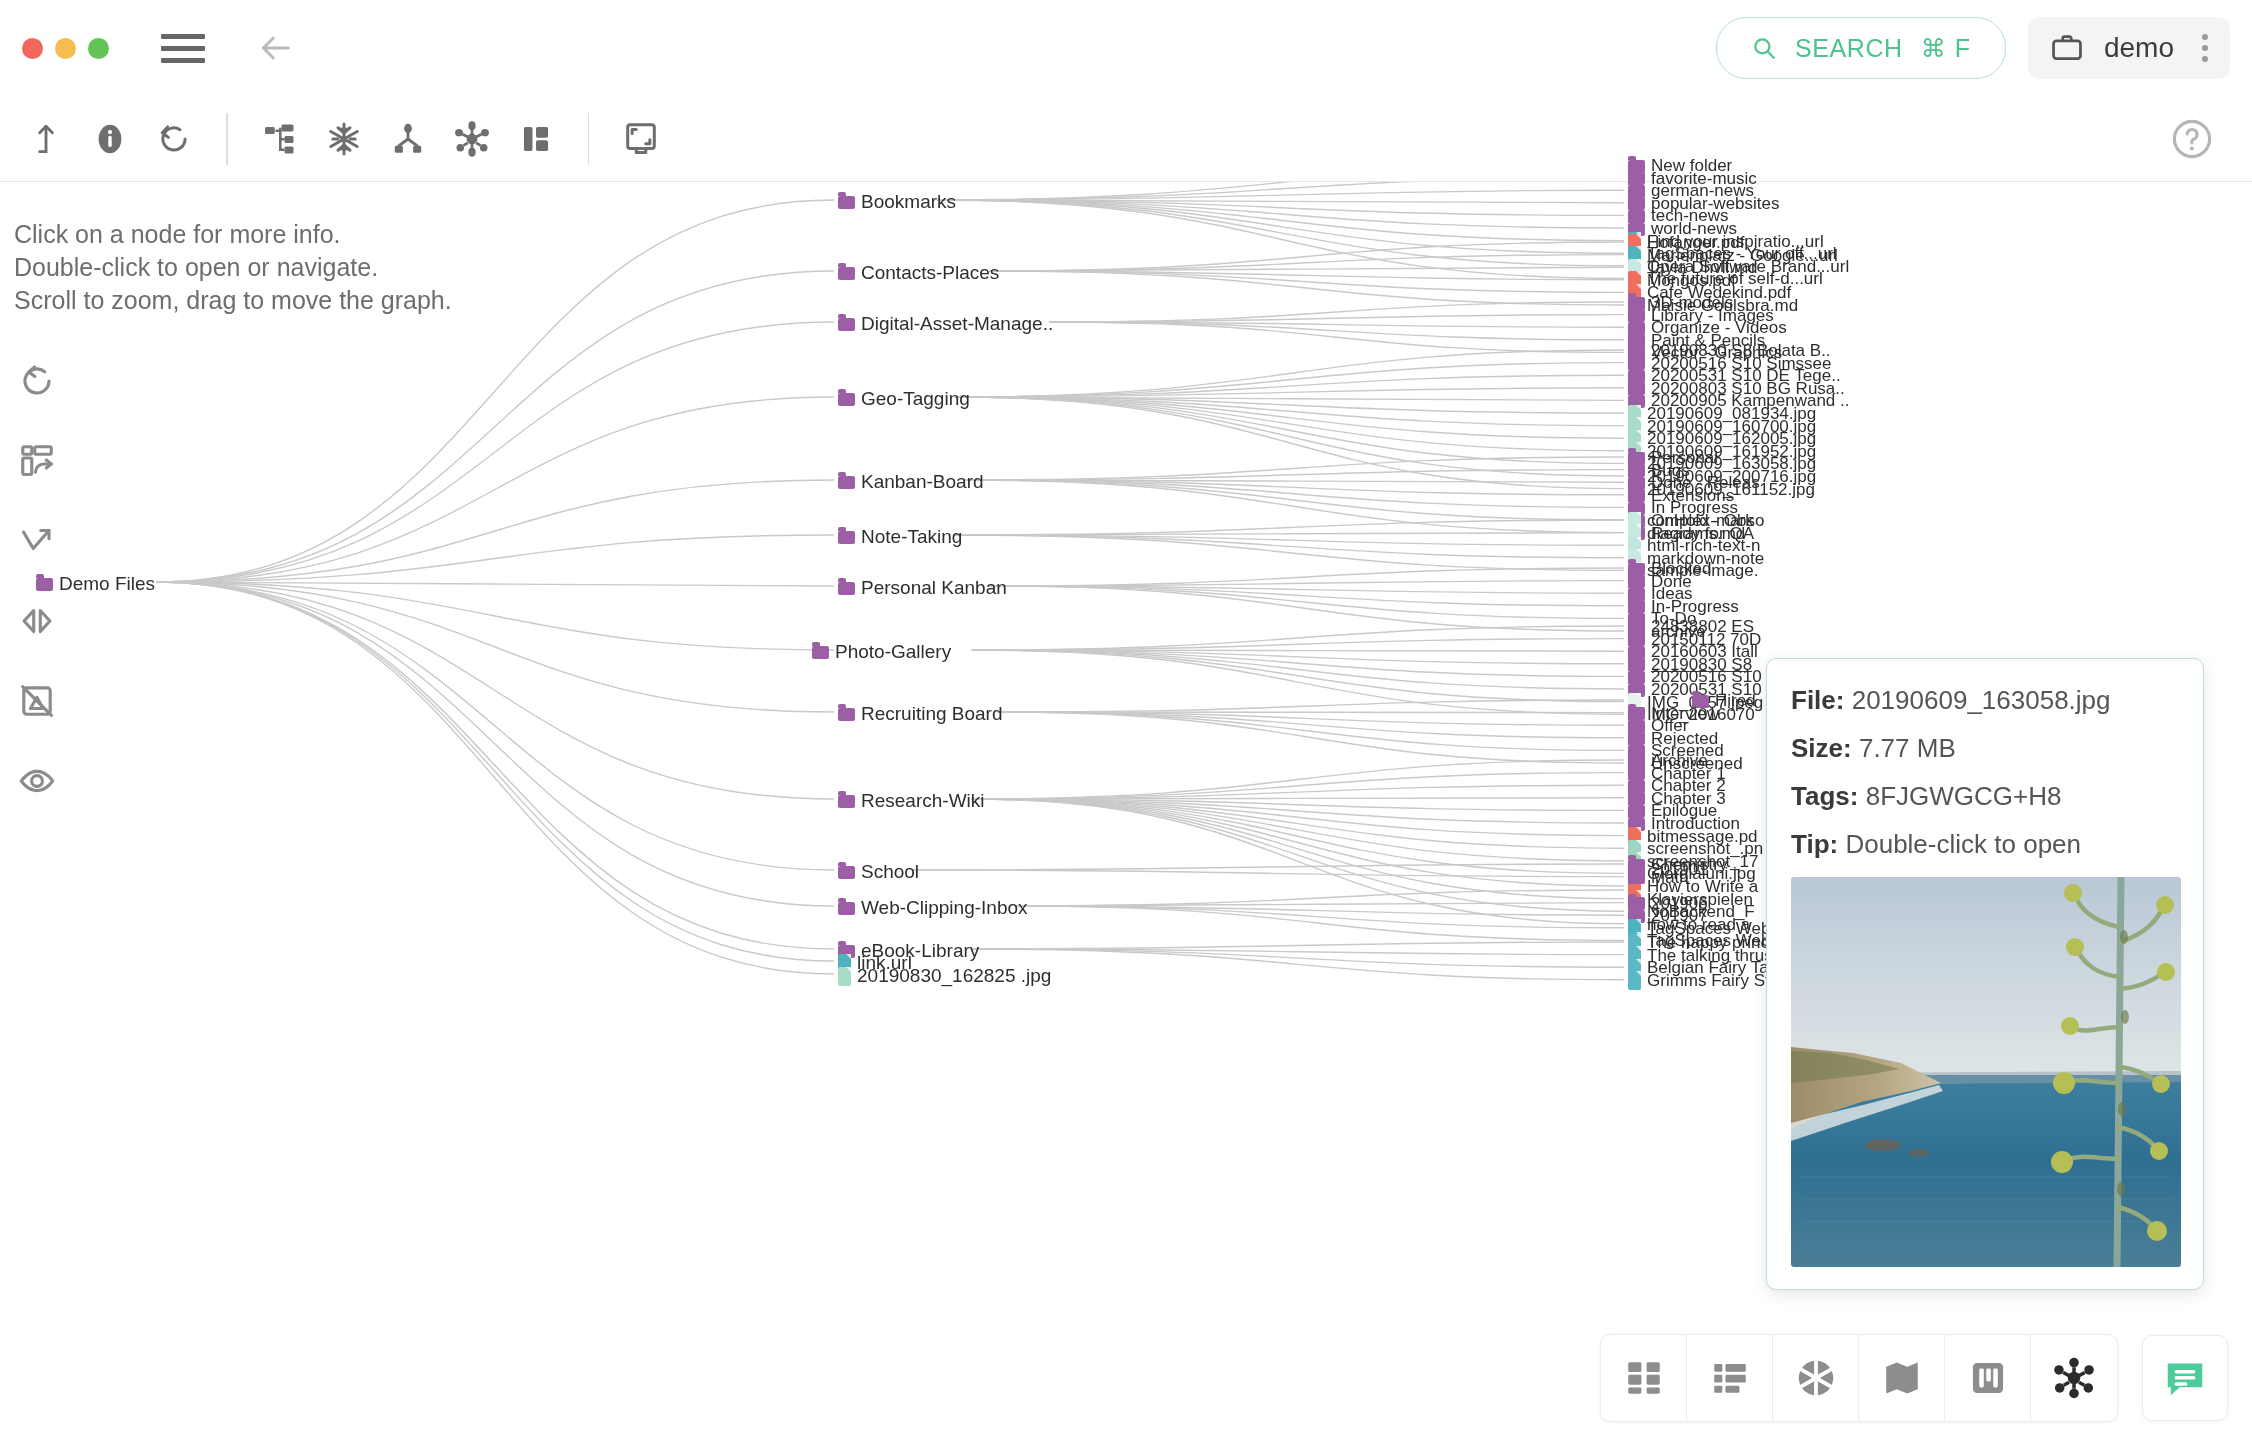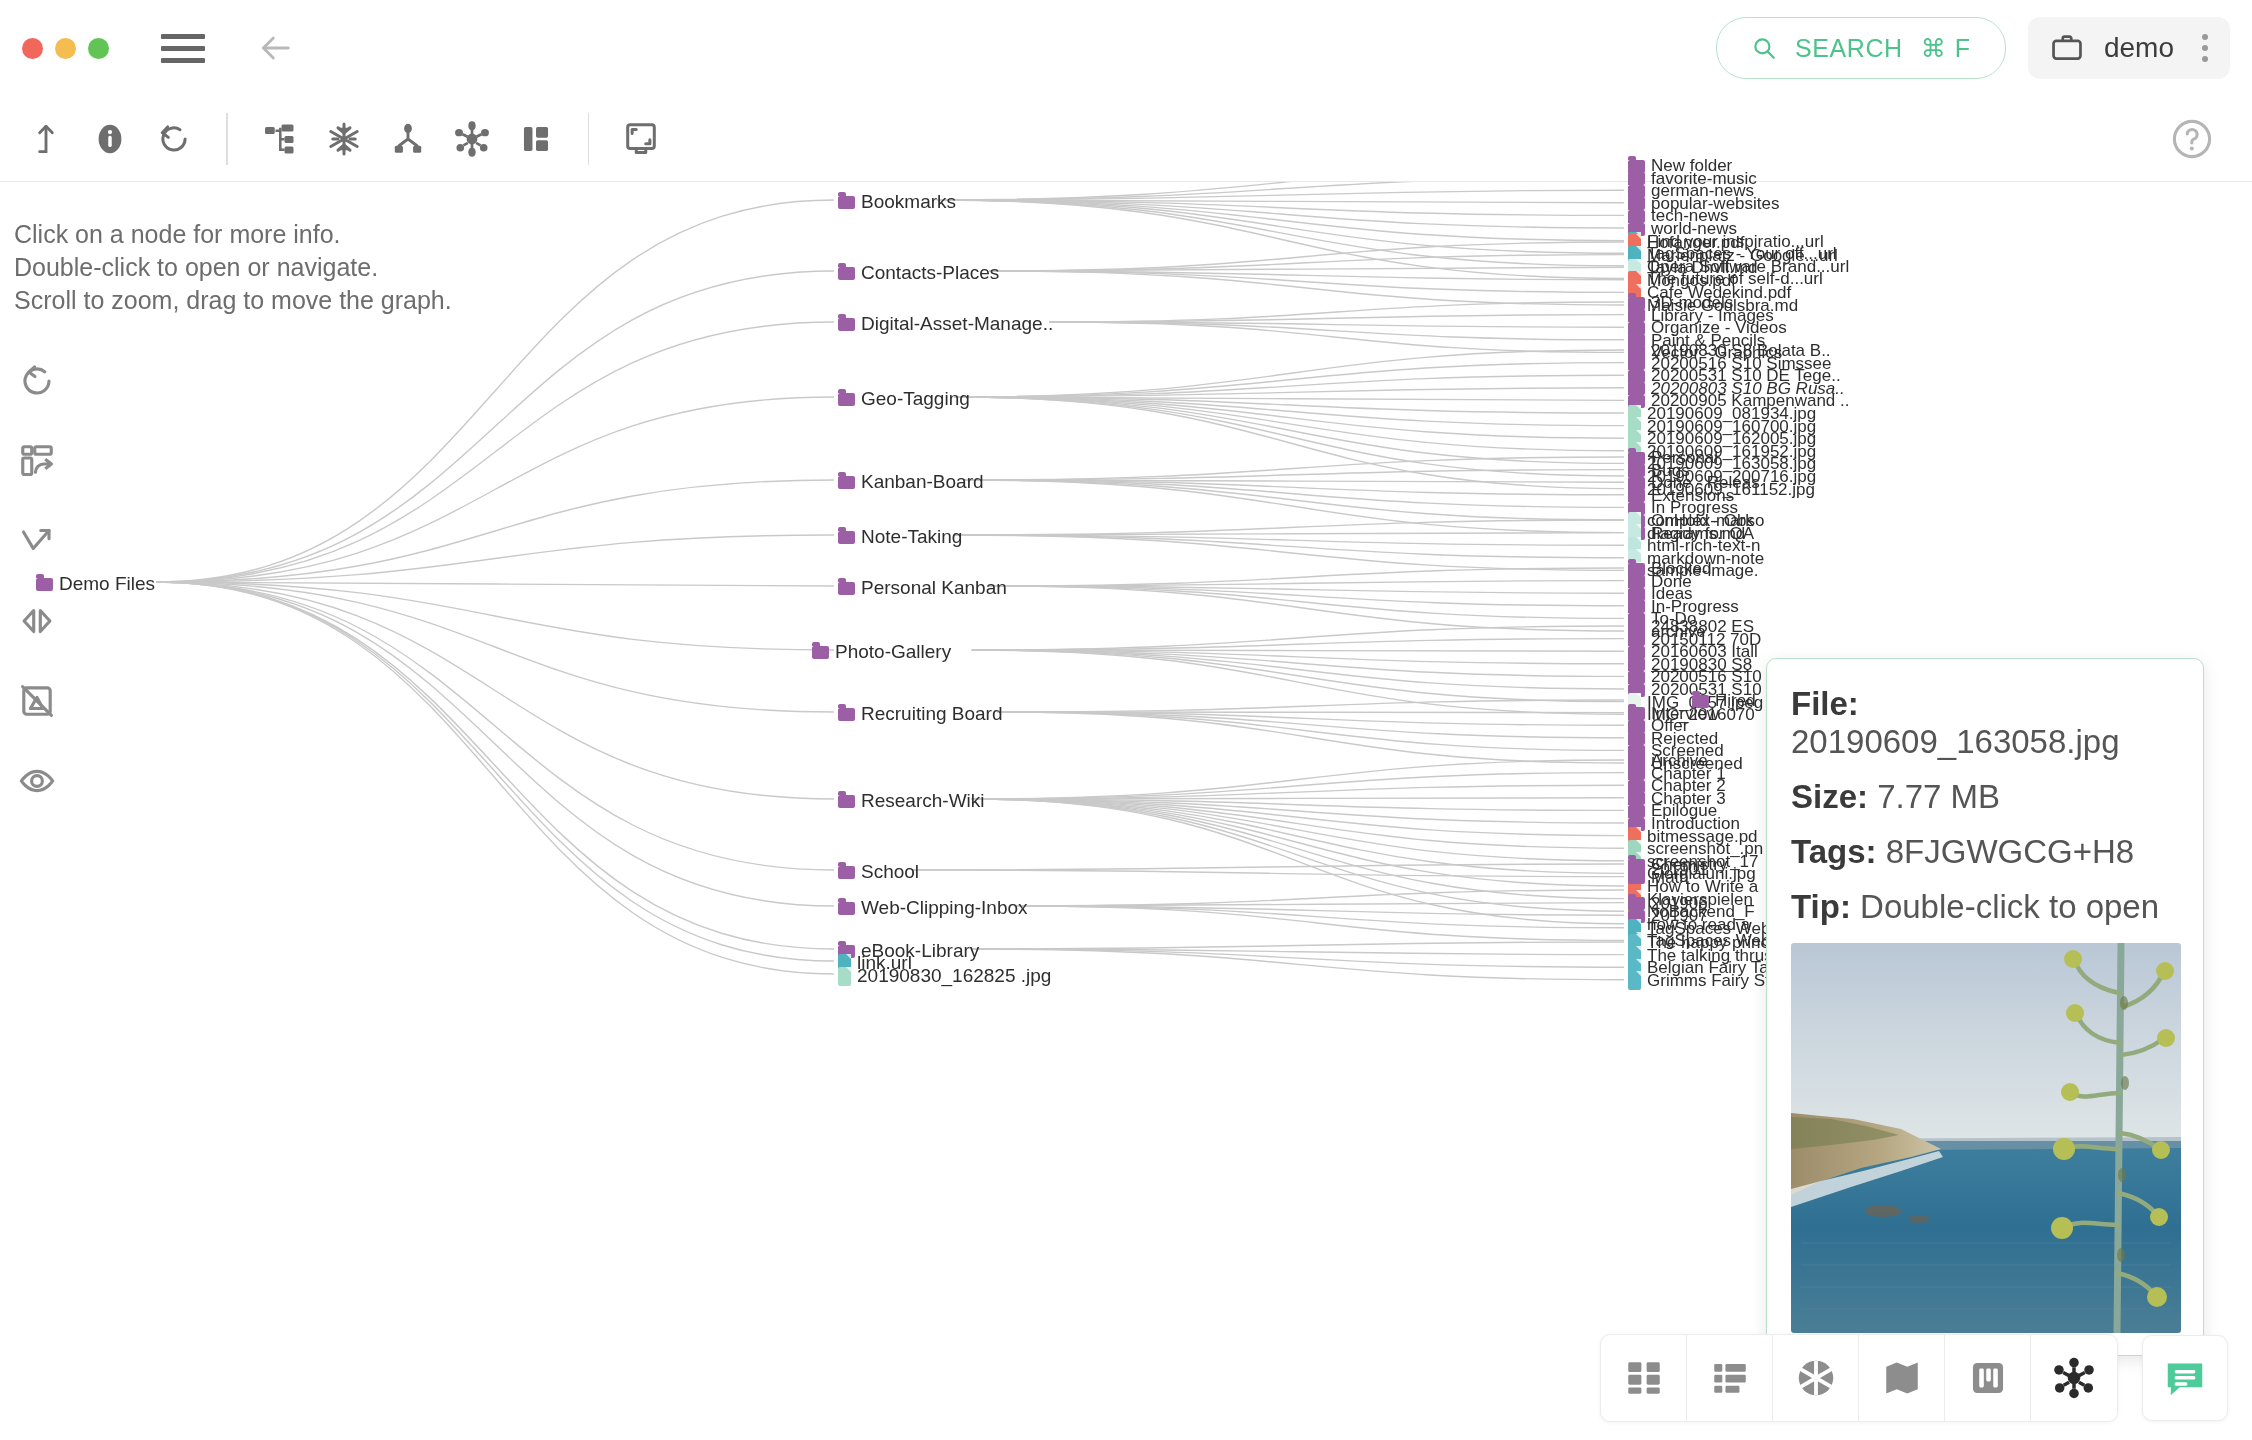--- a/index.html
+++ b/index.html
@@ -90,21 +90,21 @@
   .f-grn{ background:#9ec93c; }
   .f-wht{ background:#e9f3ee; }
 
   
   #popup{
     position:absolute;left:1766px;top:658px;width:438px;
     background:#fff;border:1.6px solid #b9e0c9;border-radius:10px;
     box-shadow:0 4px 16px rgba(0,0,0,.10);
     padding:26px 24px 22px 24px;
   }
-  #popup .prow{ font-size:33px; color:#555; margin-bottom:17px; }
+  #popup .prow{ font-size:26px; color:#555; margin-bottom:17px; }
   #popup .prow b{ color:#3a3a3a; }
   #thumb{ width:390px;height:390px;border-radius:3px;overflow:hidden;position:relative;margin-top:6px; }
 
   
   #bottombar{ position:absolute;right:24px;bottom:18px;display:flex;align-items:center;gap:24px;}
   #bgroup{ display:flex;background:#fff;border:1.5px solid #ececec;border-radius:10px;overflow:hidden;
            box-shadow:0 1px 4px rgba(0,0,0,.05);}
   .bbtn{ width:86px;height:86px;display:flex;align-items:center;justify-content:center;cursor:pointer;
          border-right:1.5px solid #ececec;}
   .bbtn:last-child{ border-right:none; }
@@ -573,21 +573,21 @@
         <span class="lbl">20190830 S8 Bolata B..</span>
       </div>
       <div class="node leaf" style="left: 1628px; top: 171.6px;">
         <span class="ico fold"></span>
         <span class="lbl">20200516 S10 Simssee</span>
       </div>
       <div class="node leaf" style="left: 1628px; top: 184.2px;">
         <span class="ico fold"></span>
         <span class="lbl">20200531 S10 DE Tege..</span>
       </div>
-      <div class="node leaf" style="left: 1628px; top: 196.8px; font-style: italic;">
+      <div class="node leaf" style="left: 1628px; top: 196.8px;">
         <span class="ico fold"></span>
         <span class="lbl">20200803 S10 BG Rusa..</span>
       </div>
       <div class="node leaf" style="left: 1628px; top: 209.4px;">
         <span class="ico fold"></span>
         <span class="lbl">20200905 Kampenwand ..</span>
       </div>
       <div class="node leaf" style="left: 1628px; top: 222px;">
         <span class="ico file f-jpg"></span>
         <span class="lbl">20190609_081934.jpg</span>

